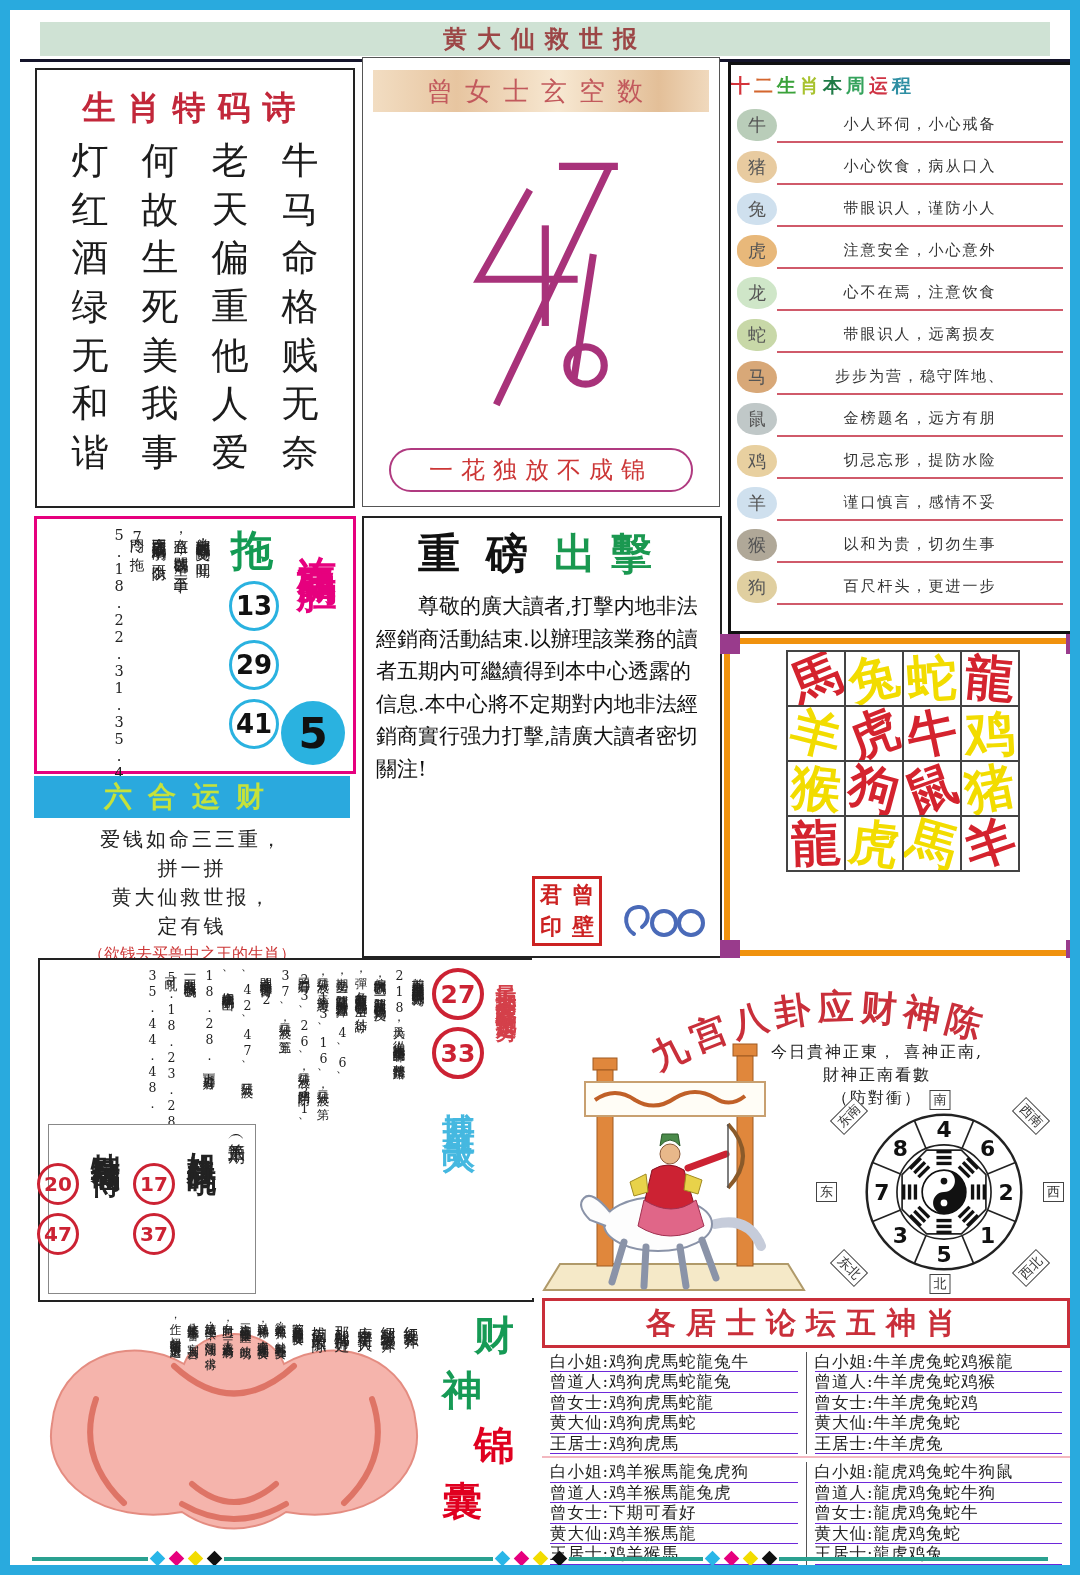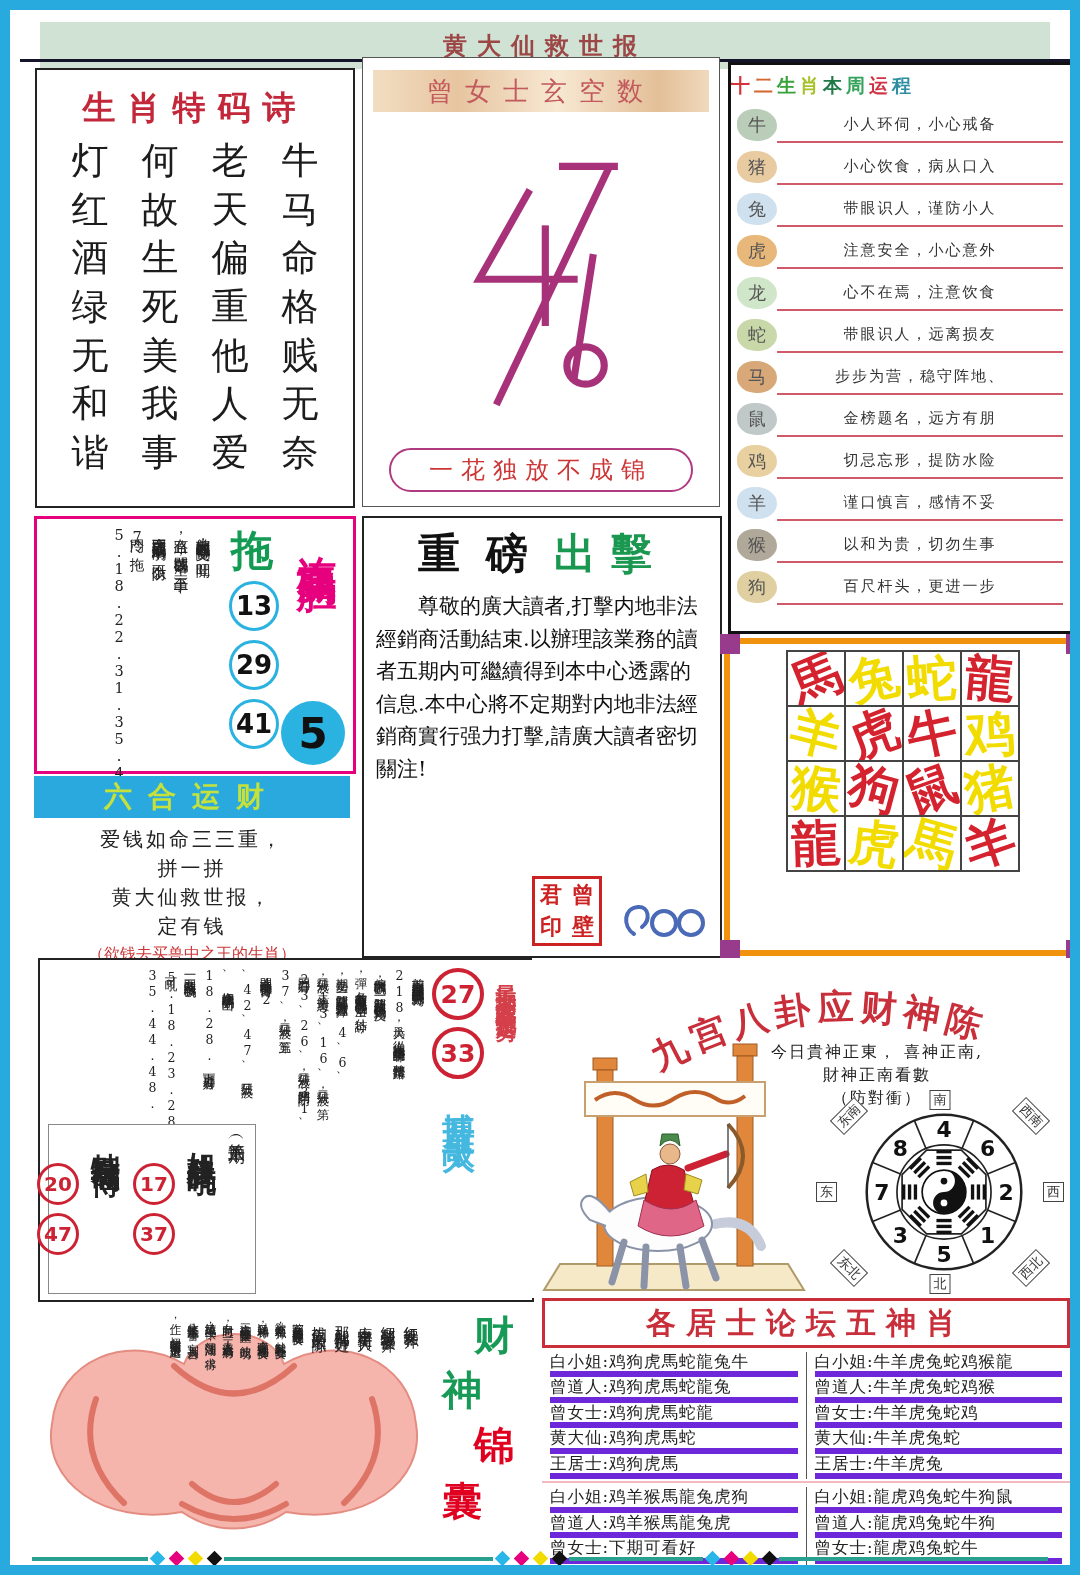--- a/index.html
+++ b/index.html
@@ -1,21 +1,21 @@
 <!DOCTYPE html>
 <html><head>
 <meta charset="utf-8">
 <style>
   html,body{margin:0;padding:0;background:#d8d8d8;}
   .page{position:relative;width:1080px;height:1575px;margin:0 auto;background:#fff;
         box-sizing:border-box;border:10px solid #29aade;overflow:hidden;
         font-family:"DejaVu Sans",sans-serif;color:#222;}
   .abs{position:absolute;}
   
-  .masthead{left:30px;top:12px;width:1010px;height:47px;background:#cfe2d4;
+  .masthead{left:30px;top:12px;width:1010px;height:34px;background:#cfe2d4;
             display:flex;align-items:center;justify-content:center;}
   .masthead span{font-family:"DejaVu Serif",serif;font-weight:bold;font-size:24px;
                  letter-spacing:10px;color:#9c4646;}
   .mast-rule{left:10px;top:49px;width:1050px;height:3px;background:#14142a;}
   
   .panelA{left:25px;top:58px;width:316px;height:436px;border:2px solid #222;background:#fff;}
   .panelA h2{margin:16px 0 8px;text-align:center;font-size:33px;letter-spacing:12px;
              color:#c2273a;font-family:"DejaVu Serif",serif;}
   .poem-grid{display:grid;grid-template-columns:repeat(4,46px);justify-content:center;
              column-gap:24px;row-gap:8px;margin-top:10px;}
@@ -131,21 +131,21 @@
   
   .panelJ{left:532px;top:1288px;width:528px;height:248px;background:#fff;}
   .j-header{height:44px;border:3px solid #c92f3a;display:flex;align-items:center;justify-content:center;}
   .j-header span{font-family:"DejaVu Serif",serif;font-size:30px;font-weight:bold;
                  letter-spacing:10px;color:#c92f3a;}
   .j-grp{display:flex;padding:4px 0 2px;}
   .j-grp + .j-grp{border-top:2px solid #f3b8c0;}
   .j-col{flex:1;padding:0 8px;}
   .j-col:first-child{border-right:1px solid #555;}
   .j-line{margin:0;font-family:"DejaVu Serif",serif;font-size:16.5px;letter-spacing:1px;color:#222;
-          border-bottom:6px solid #6d28d9;line-height:1.18;}
+          border-bottom:1px solid #6d28d9;line-height:1.18;}
   
   .strip{left:22px;top:1542px;width:1016px;height:13px;display:flex;align-items:center;}
   .sline{height:4px;background:#2aa190;}
   .dia{width:11px;height:11px;transform:rotate(45deg);margin:0 4px;flex:0 0 auto;}
   .dc{background:#29b6e8}.dm{background:#e6007e}.dy{background:#f2dc00}.dk{background:#111}
 </style>
 </head>
 <body>
 
 <div class="page">

